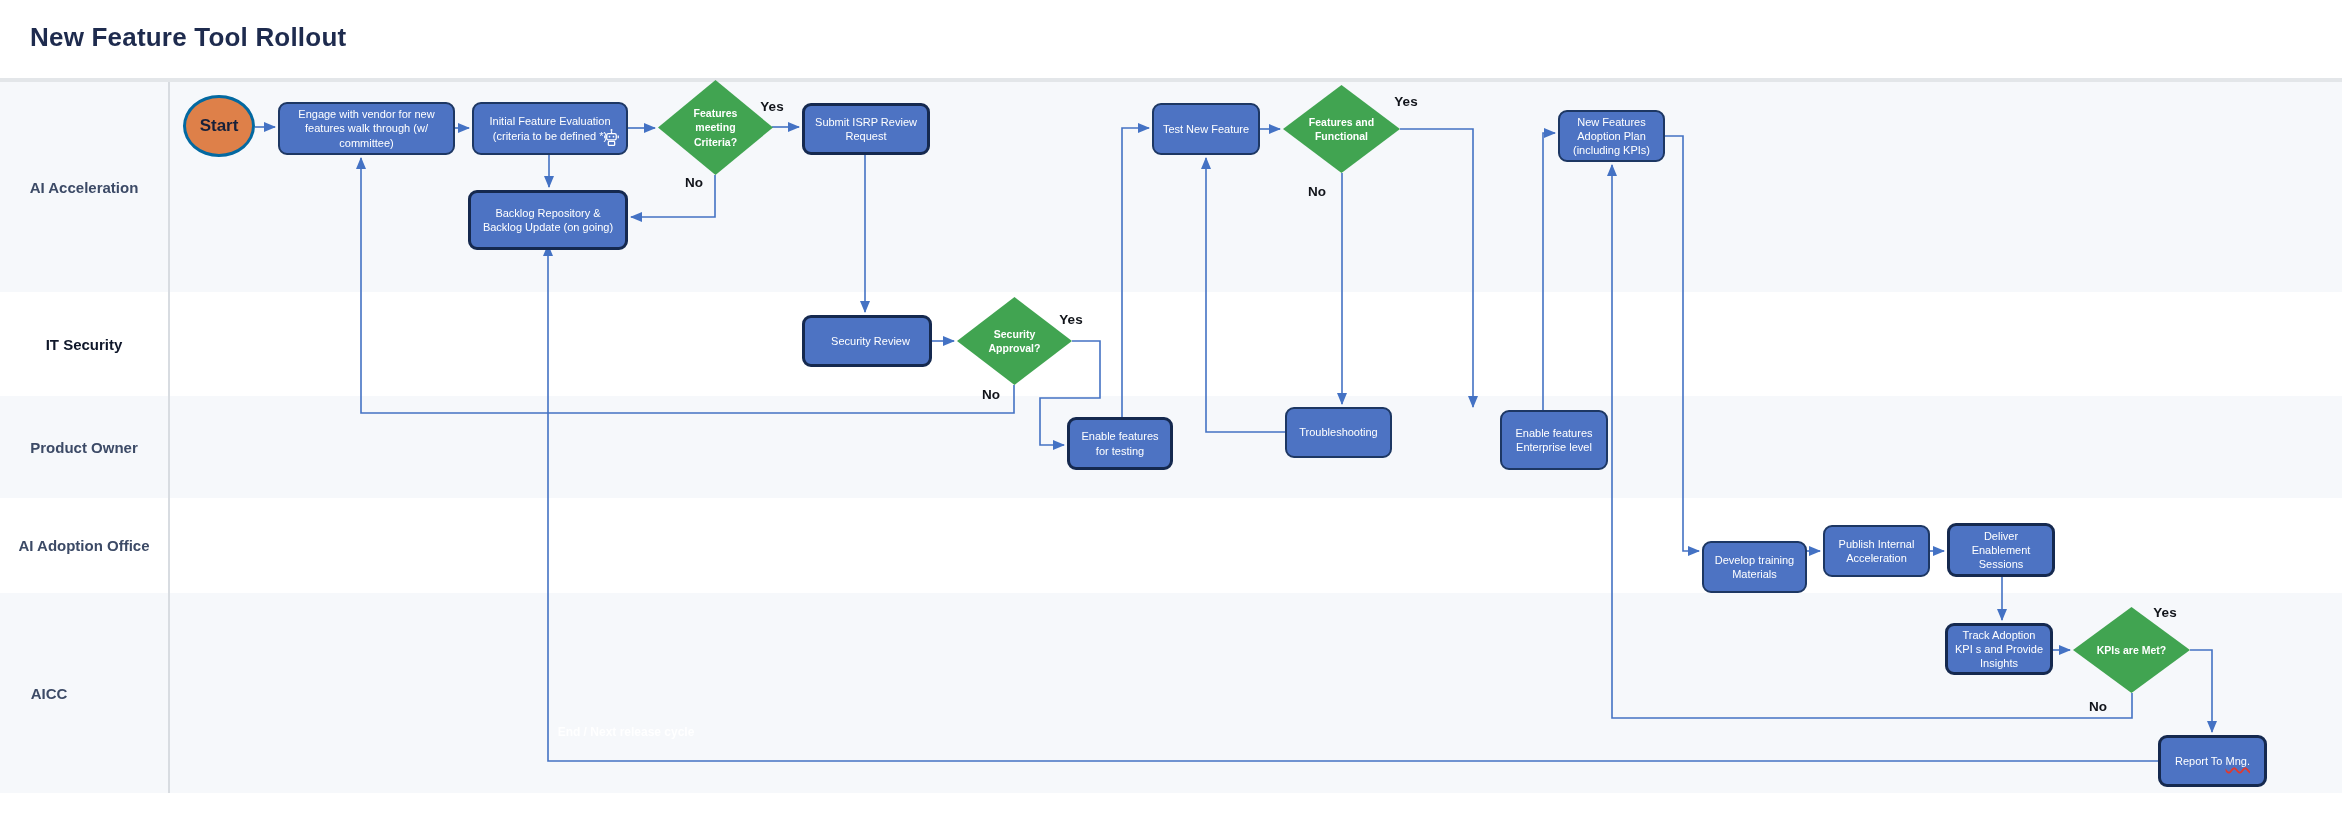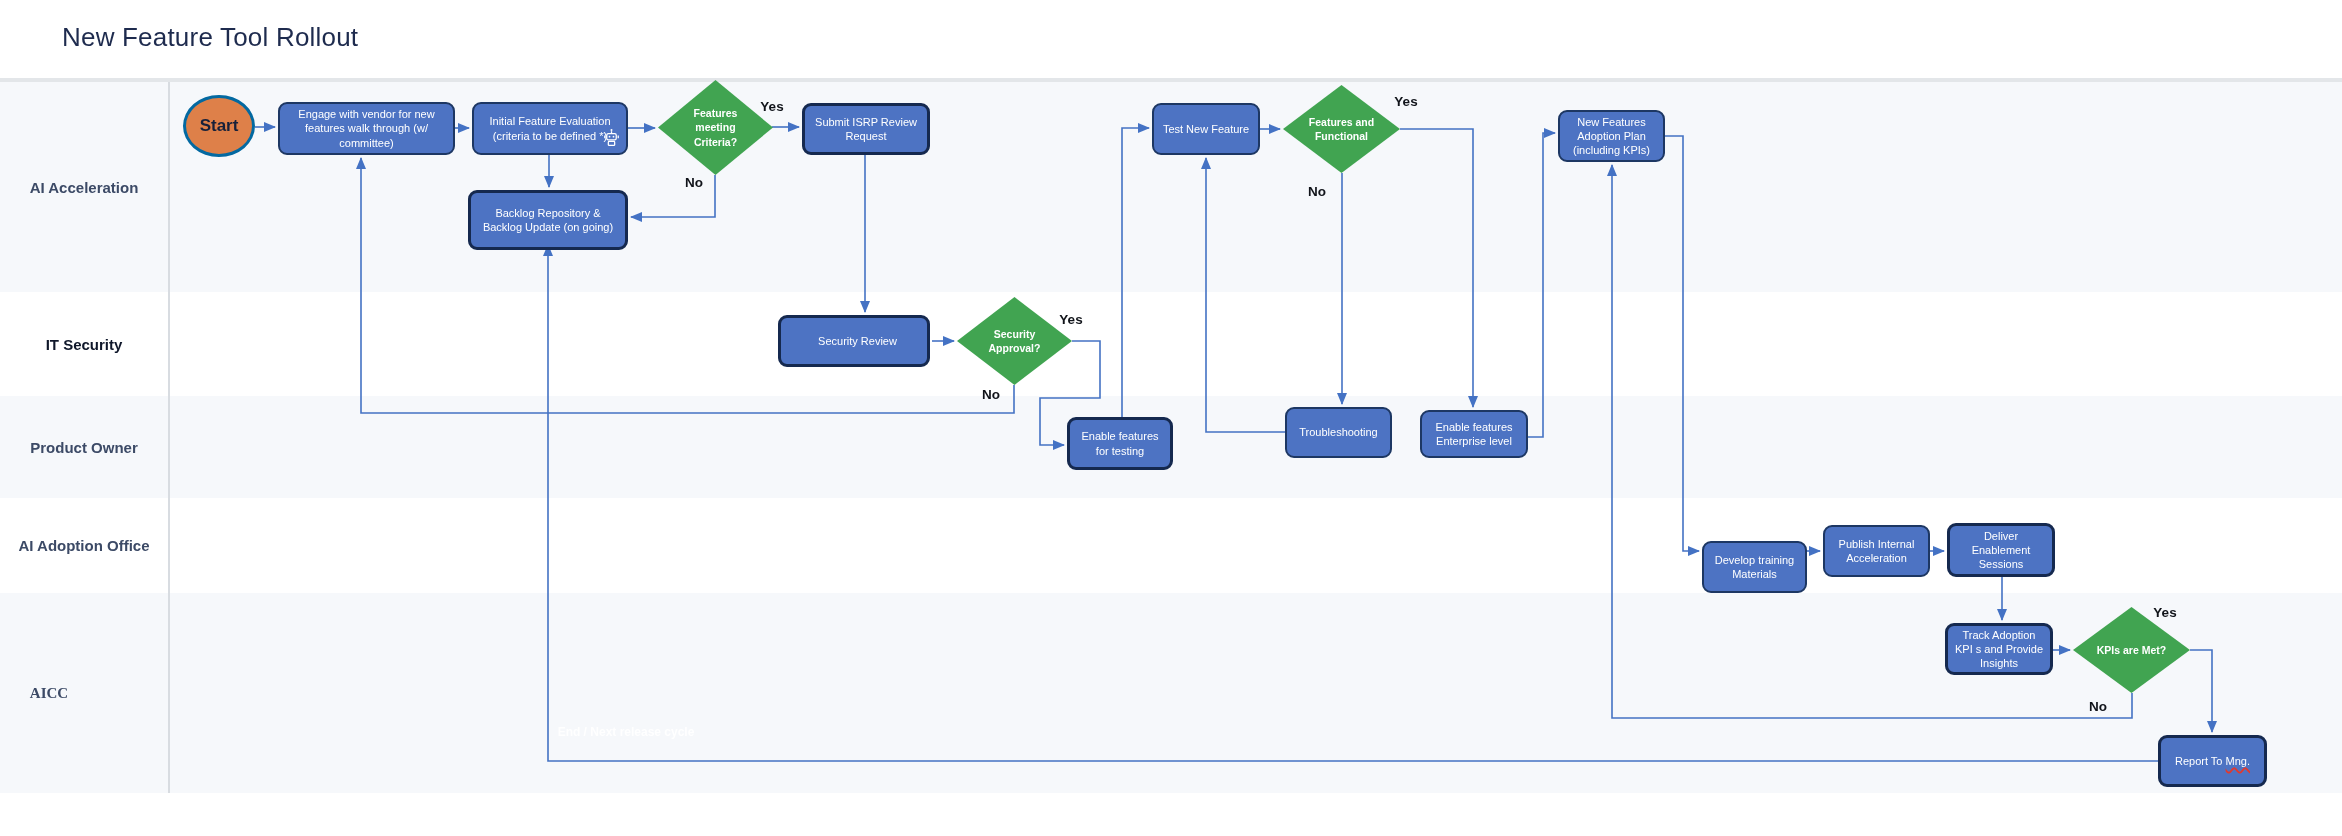--- a/index.html
+++ b/index.html
@@ -1,17 +1,17 @@
 <!DOCTYPE html>
 <html><head>
 <meta charset="utf-8">
 <style>
   html,body{margin:0;padding:0;background:#ffffff;}
   body{width:2342px;height:836px;position:relative;font-family:"Liberation Sans",sans-serif;overflow:hidden;}
-  .title{position:absolute;left:30px;top:22px;font-size:26px;font-weight:normal;letter-spacing:.2px;color:#1e2b4e;margin-left:32px;}
+  .title{position:absolute;left:30px;top:22px;font-size:26px;font-weight:bold;letter-spacing:.2px;color:#1e2b4e;}
   #canvas{position:absolute;left:0;top:0;width:2342px;height:836px;}
   .topbar{position:absolute;left:0;top:78px;width:2342px;height:4px;background:#e3e6e9;}
   .lane{position:absolute;left:0;width:2342px;}
   .lane-label{position:absolute;left:0;width:168px;display:flex;align-items:center;justify-content:center;
     font-weight:bold;font-size:15px;color:#3c4a66;}
   .divider{position:absolute;left:168px;top:82px;width:2px;height:711px;background:#d8dce1;}
   svg#edges{position:absolute;left:0;top:0;width:2342px;height:836px;}
   .node{position:absolute;box-sizing:border-box;display:flex;align-items:center;justify-content:center;
     text-align:center;color:#ffffff;font-size:11px;line-height:1.3;border-radius:9px;
     background:#4d73c3;border:2px solid #1d3763;padding:2px 6px;}
@@ -45,21 +45,21 @@
       <div class="lane" style="top: 396px; height: 102px; background: rgb(246, 248, 251);"></div>
       <div class="lane-label" style="top: 396px; height: 102px; color: rgb(60, 74, 102);">
         <span>Product Owner</span>
       </div>
       <div class="lane" style="top: 498px; height: 95px; background: rgb(255, 255, 255);"></div>
       <div class="lane-label" style="top: 498px; height: 95px; color: rgb(60, 74, 102);">
         <span>AI Adoption Office</span>
       </div>
       <div class="lane" style="top: 593px; height: 200px; background: rgb(246, 248, 251);"></div>
       <div class="lane-label" style="top: 593px; height: 200px; color: rgb(60, 74, 102);">
-        <span style="transform: translateX(-35px); font-family: Liberation Serif, serif;">AICC</span>
+        <span style="transform: translateX(-35px);">AICC</span>
       </div>
     </div>
   <div class="divider"></div>
   <svg id="edges" xmlns="http://www.w3.org/2000/svg">
     <defs>
       <marker id="arrow" viewBox="0 0 12 10" refX="11" refY="5" markerWidth="12" markerHeight="10" markerUnits="userSpaceOnUse" orient="auto">
         <path d="M0,0 L12,5 L0,10 Z" fill="#4472c4"></path>
       </marker>
     </defs>
   <polyline points="255,127 275,127" fill="none" stroke="#4472c4" stroke-width="1.6" marker-end="url(#arrow)"></polyline>
@@ -118,33 +118,33 @@
       </div>
       <div class="node" style="left: 1152px; top: 103px; width: 108px; height: 52px;">
         <span>Test New Feature</span>
       </div>
       <div class="diamond" style="left: 1283px; top: 85px; width: 117px; height: 88px;">
         <span>Features and Functional</span>
       </div>
       <div class="node" style="left: 1558px; top: 110px; width: 107px; height: 52px; text-align: center;">
         <span>New Features Adoption Plan (including  KPIs)</span>
       </div>
-      <div class="node strong" style="left: 778px; top: 315px; width: 152px; height: 52px; padding-left: 13px;">
+      <div class="node strong" style="left: 802px; top: 315px; width: 130px; height: 52px; padding-left: 13px;">
         <span>Security  Review</span>
       </div>
       <div class="diamond" style="left: 957px; top: 297px; width: 115px; height: 88px;">
         <span>Security Approval?</span>
       </div>
       <div class="node strong" style="left: 1067px; top: 417px; width: 106px; height: 53px;">
         <span>Enable features for testing</span>
       </div>
       <div class="node" style="left: 1285px; top: 407px; width: 107px; height: 51px;">
         <span>Troubleshooting</span>
       </div>
-      <div class="node" style="left: 1420px; top: 410px; width: 108px; height: 48px;">
+      <div class="node" style="left: 1500px; top: 410px; width: 108px; height: 60px;">
         <span>Enable features Enterprise level</span>
       </div>
       <div class="node" style="left: 1702px; top: 525px; width: 105px; height: 52px; margin-top: 16px;">
         <span>Develop training Materials</span>
       </div>
       <div class="node" style="left: 1823px; top: 525px; width: 107px; height: 52px;">
         <span>Publish  Internal Acceleration</span>
       </div>
       <div class="node strong" style="left: 1947px; top: 523px; width: 108px; height: 54px;">
         <span>Deliver Enablement Sessions</span>

